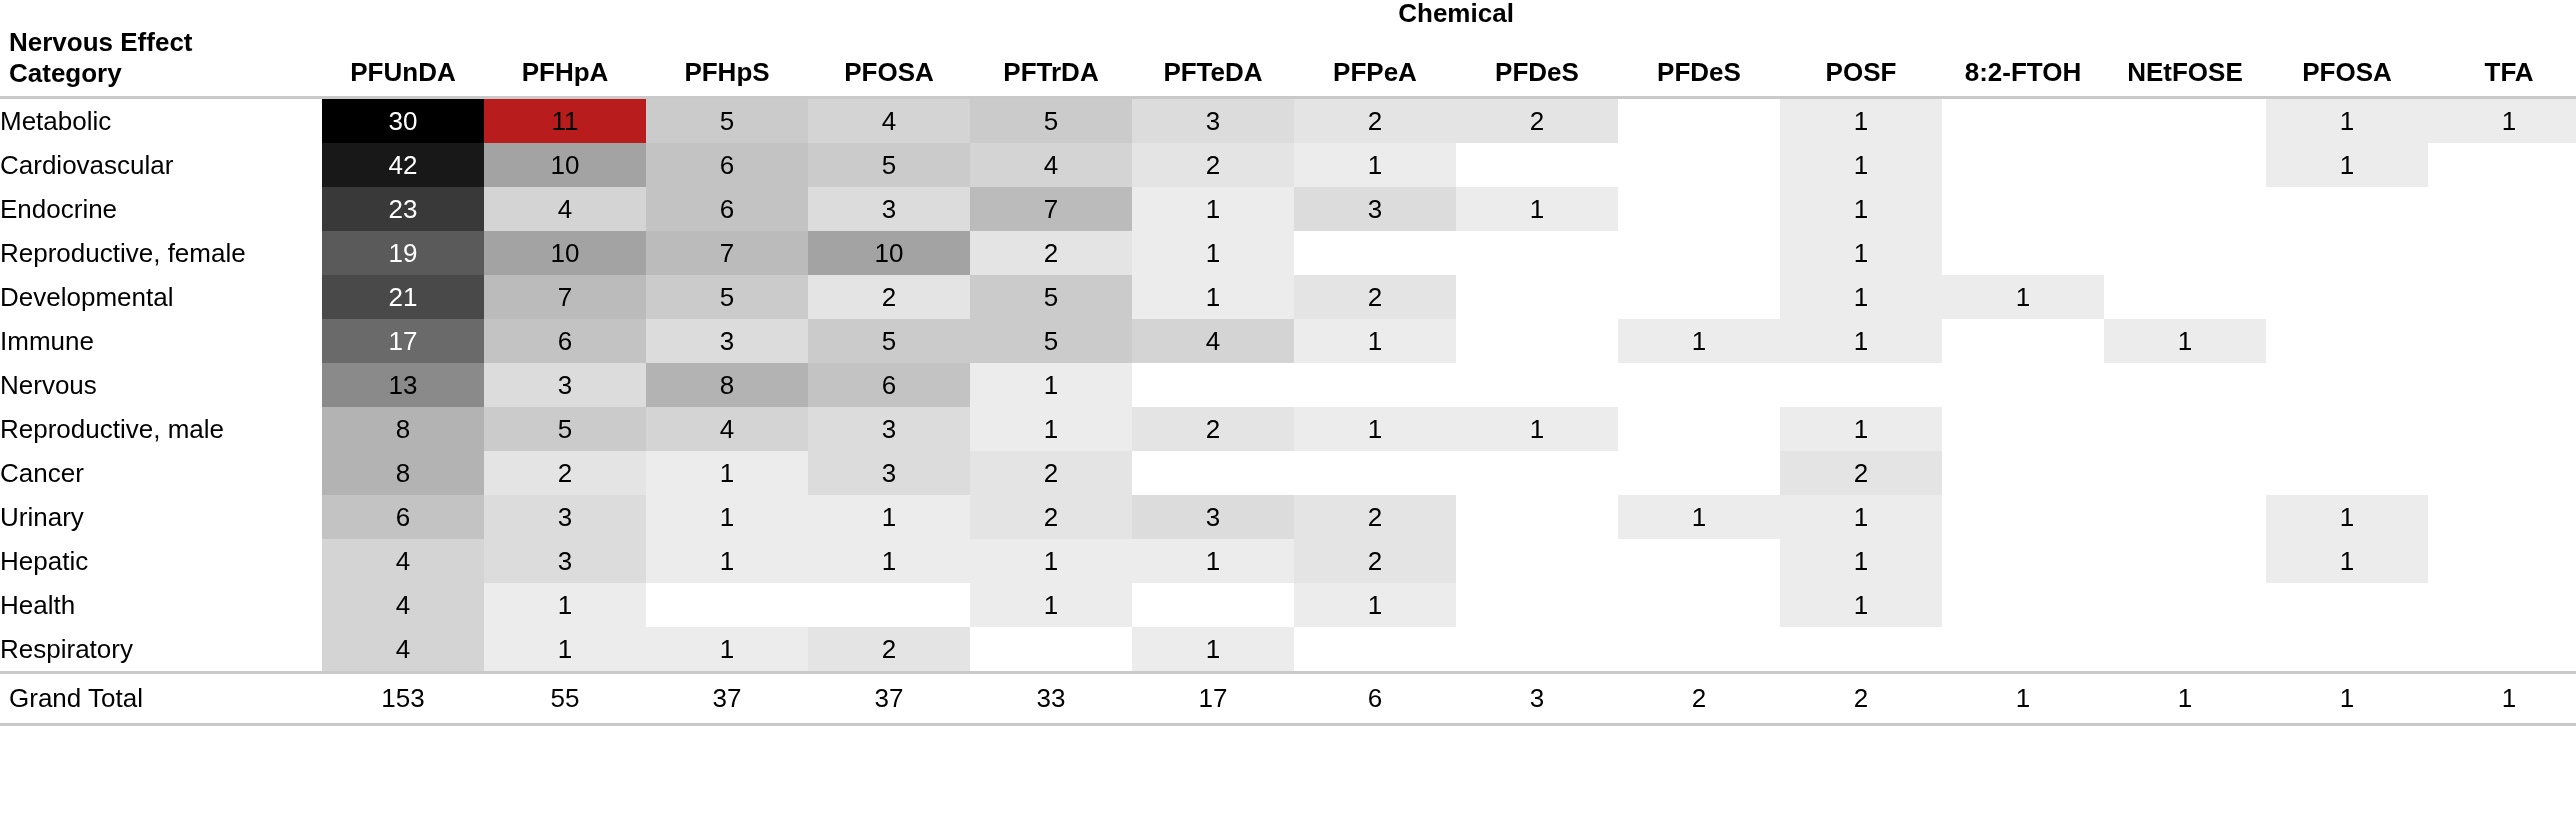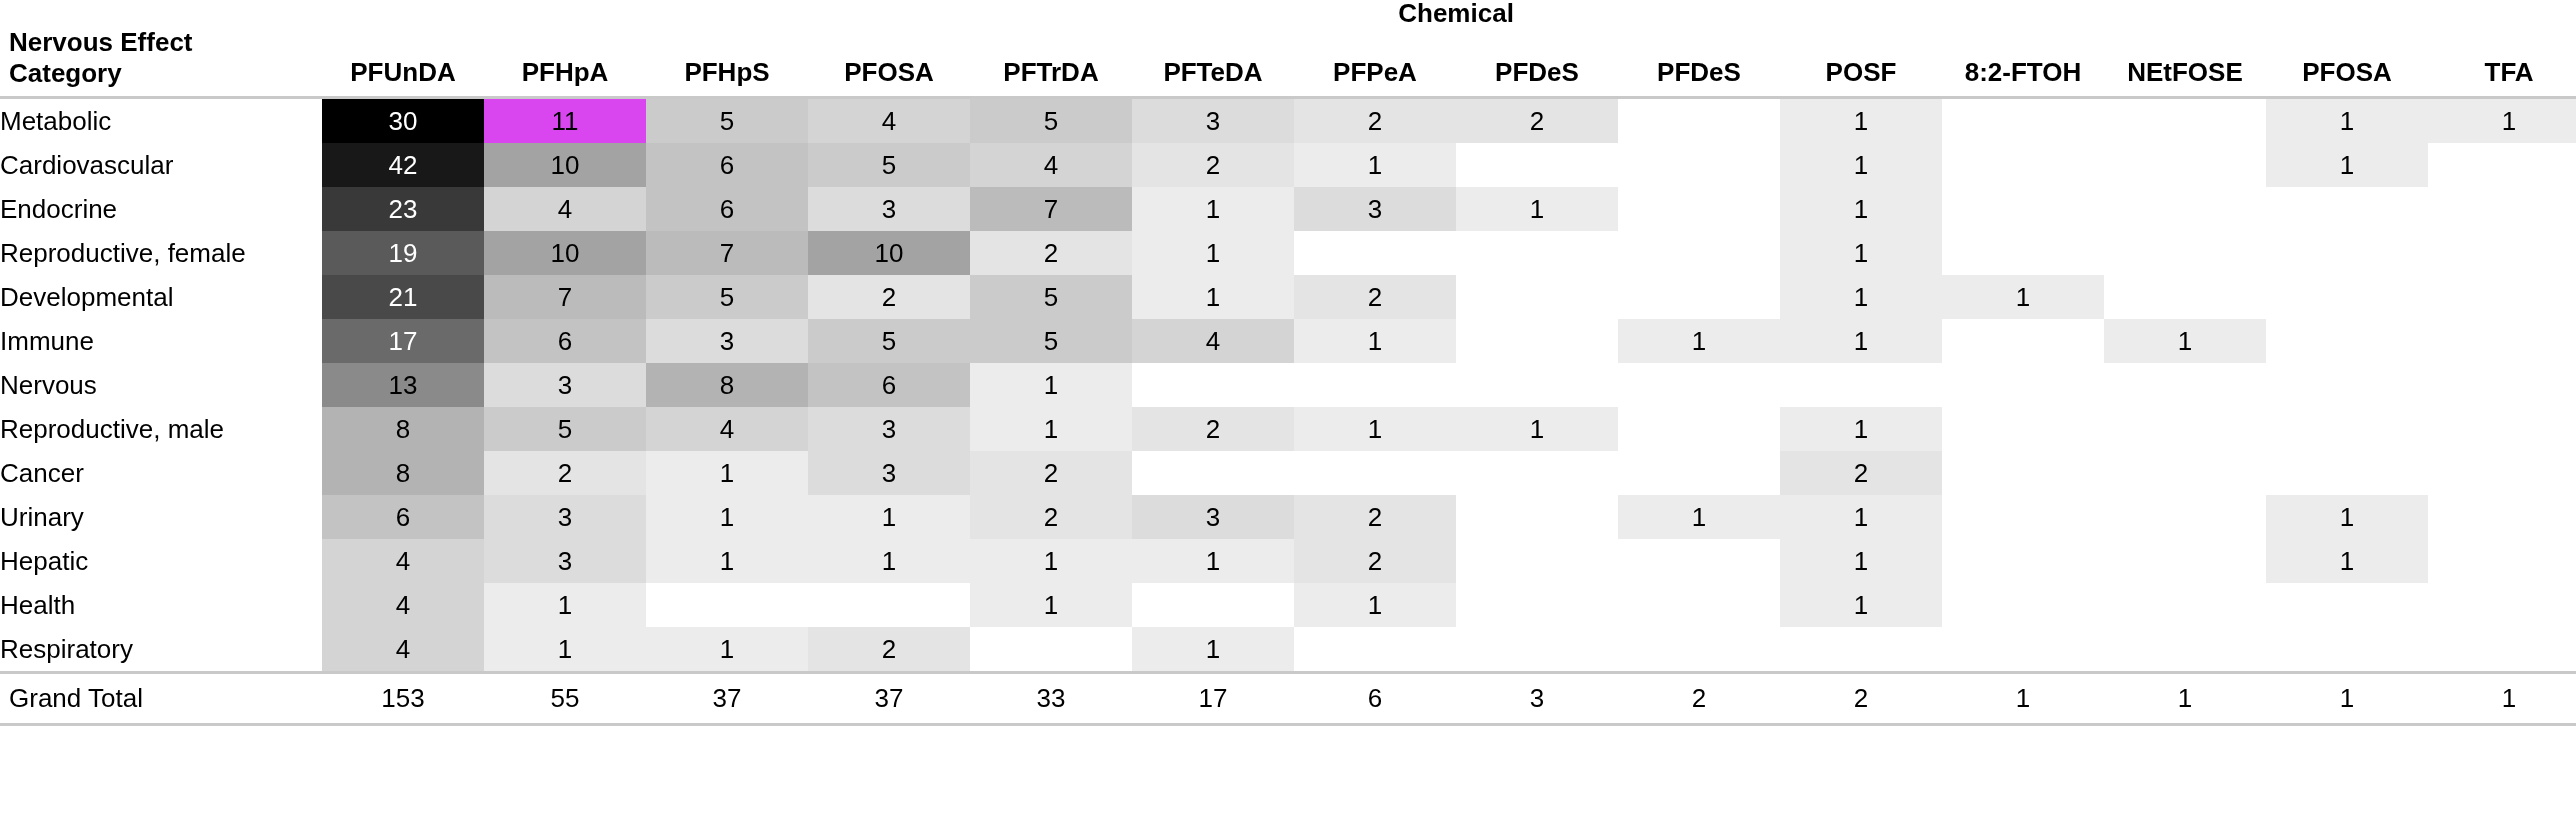--- a/index.html
+++ b/index.html
@@ -130,21 +130,21 @@
           <th class="h-chem">8:2-FTOH</th>
           <th class="h-chem">NEtFOSE</th>
           <th class="h-chem">PFOSA</th>
           <th class="h-chem">TFA</th>
         </tr>
     </thead>
     <tbody id="pivot-body">
         <tr class="data-row">
           <td class="cell-label">Metabolic</td>
           <td class="cell-val" style="background: rgb(0, 0, 0); color: rgb(255, 255, 255);">30</td>
-          <td class="cell-val" style="background: #d946ef; color: rgb(0, 0, 0);">11</td>
+          <td class="cell-val" style="background: #b91c1c; color: rgb(0, 0, 0);">11</td>
           <td class="cell-val" style="background: rgb(203, 203, 203); color: rgb(0, 0, 0);">5</td>
           <td class="cell-val" style="background: rgb(212, 212, 212); color: rgb(0, 0, 0);">4</td>
           <td class="cell-val" style="background: rgb(203, 203, 203); color: rgb(0, 0, 0);">5</td>
           <td class="cell-val" style="background: rgb(220, 220, 220); color: rgb(0, 0, 0);">3</td>
           <td class="cell-val" style="background: rgb(228, 228, 228); color: rgb(0, 0, 0);">2</td>
           <td class="cell-val" style="background: rgb(228, 228, 228); color: rgb(0, 0, 0);">2</td>
           <td class="cell-val" style="background: rgb(255, 255, 255);"></td>
           <td class="cell-val" style="background: rgb(236, 236, 236); color: rgb(0, 0, 0);">1</td>
           <td class="cell-val" style="background: rgb(255, 255, 255);"></td>
           <td class="cell-val" style="background: rgb(255, 255, 255);"></td>

